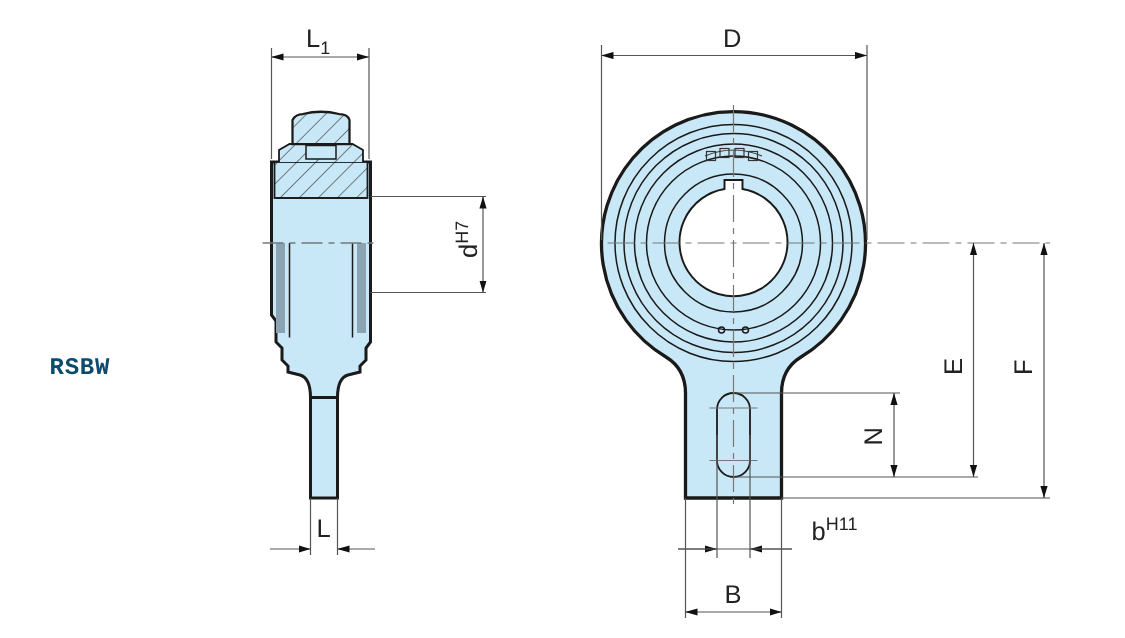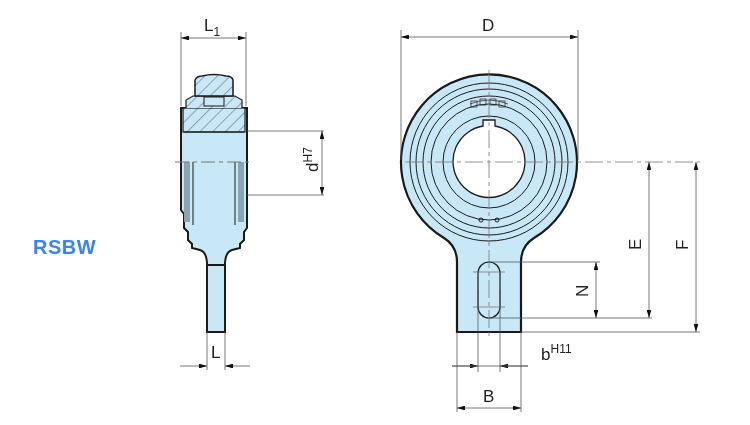--- a/index.html
+++ b/index.html
@@ -1,20 +1,20 @@
 <!DOCTYPE html>
 <html><head>
 <meta charset="utf-8">
 <style>
   html, body { margin: 0; padding: 0; background: #ffffff; }
   body { width: 750px; height: 425px; position: relative; overflow: hidden; font-family: "DejaVu Sans", sans-serif; }
   .label-rsbw {
     position: absolute; left: 33px; top: 236px;
-    font-family: Liberation Sans, sans-serif; font-weight: bold; font-size: 20px;
-    color: #3b82f6; letter-spacing: 0.5px;
+    font-family: Liberation Mono, monospace; font-weight: bold; font-size: 16px;
+    color: #0c4a6e; letter-spacing: 0.5px;
   }
   svg { position: absolute; left: 0; top: 0; }
   .dimtxt { font-family: "Liberation Sans", sans-serif; font-size: 17px; fill: #222; }
 </style>
 </head>
 <body>
 
 <div class="label-rsbw">RSBW</div>
 
 <svg width="750" height="425" viewBox="0 0 750 425">

